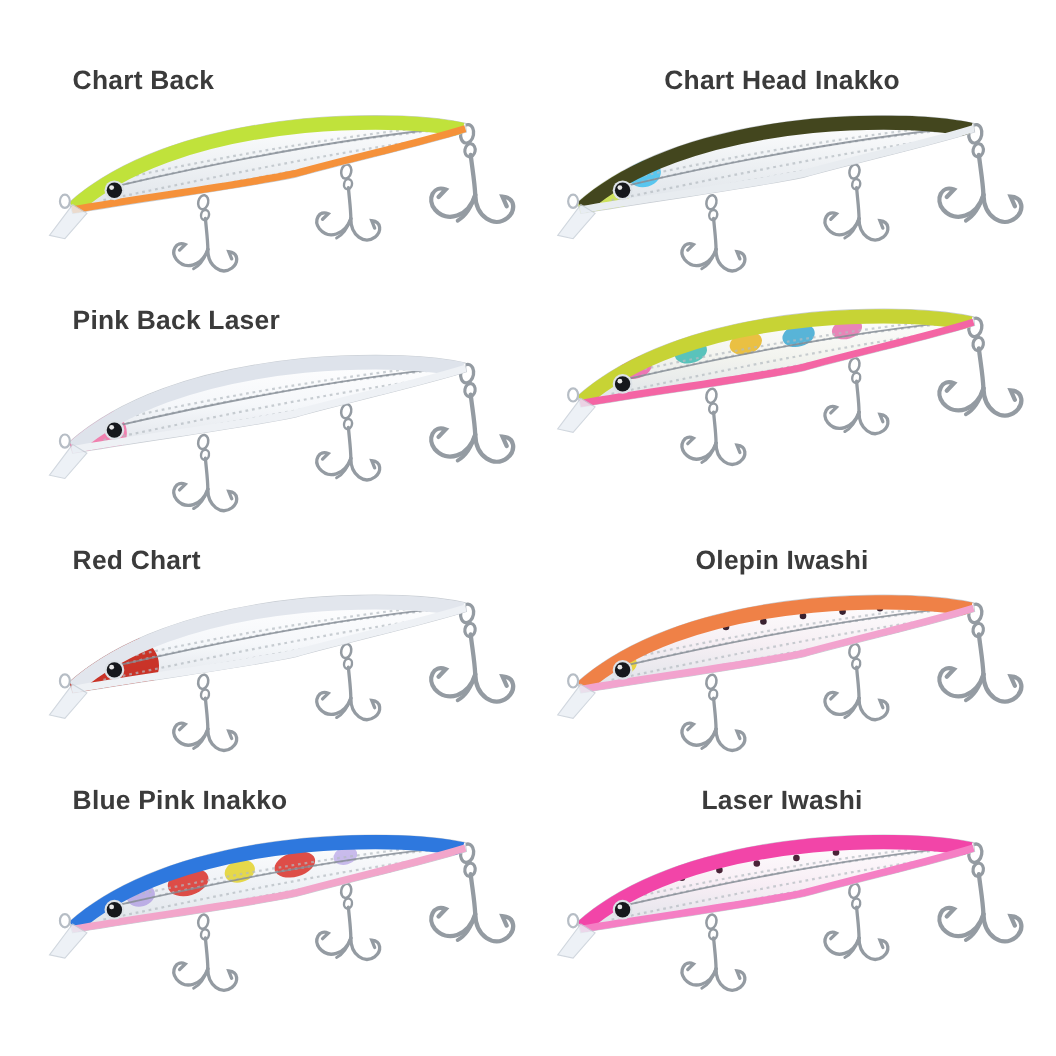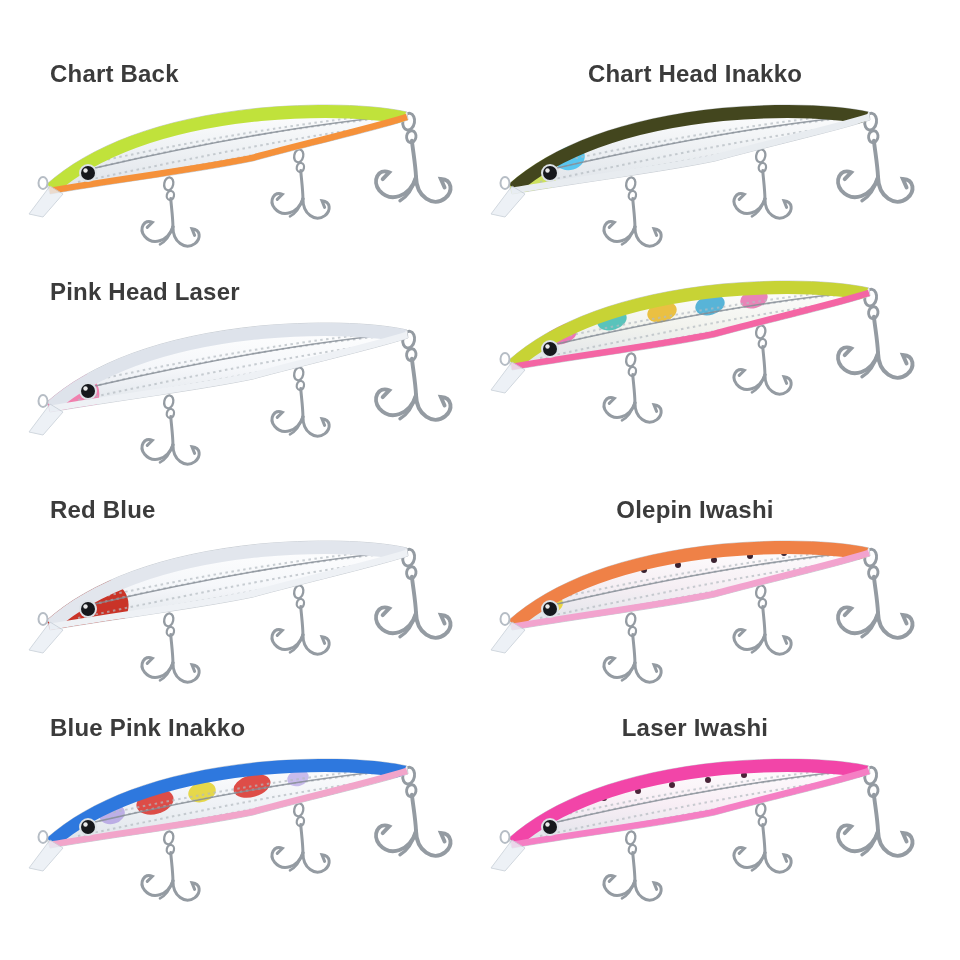--- a/index.html
+++ b/index.html
@@ -8,20 +8,21 @@
     background:var(--page-bg,#ffffff);
     font-family:"Liberation Sans",sans-serif;
     overflow:hidden;
     position:relative;
   }
   .grid{
     position:absolute;top:54px;left:0;width:908px;
     display:grid;
     grid-template-columns:480px 480px;
     grid-auto-rows:218px;
+    padding-left:16px;
   }
   .cell{position:relative;}
   .label{
     height:36px;padding-top:6px;line-height:28px;
     font-size:24px;font-weight:700;
     color:var(--label,#3b3b3b);
     letter-spacing:.2px;
     white-space:nowrap;
   }
   .cell.left  .label{padding-left:50px;text-align:left;}
@@ -149,21 +150,21 @@
     <g>
       <circle class="eye-ring" cx="88" cy="77" r="9"></circle>
       <circle class="p-eye" cx="88" cy="77" r="7"></circle>
       <circle cx="85.5" cy="74.5" r="2.2" fill="#ffffff" opacity="0.9"></circle>
     </g>
     <path class="lip" d="M50,90 L29,118 L43,121 L63,98 Z"></path>
     <ellipse class="nosering" cx="43" cy="87" rx="4.5" ry="6"></ellipse>
   </svg>
 </div>
     <div class="cell left">
-  <div class="label">Pink Head Laser</div>
+  <div class="label">Pink Back Laser</div>
   <svg class="lure-svg" viewBox="0 0 480 184">
     <defs>
       <clipPath id="bc2">
         <path d="M47,88 C90,50 160,22 260,12 C330,6 380,10 407,16 L408,24 C370,36 300,52 253,65 C200,76 120,86 50,98 Z"></path>
       </clipPath>
       <linearGradient id="bg2" x1="0" y1="0" x2="0" y2="1">
         <stop offset="0" stop-color="#ffffff"></stop>
         <stop class="g-body" offset="0.5" stop-color="#f5f7fa"></stop>
         <stop offset="1" stop-color="#dde2e8"></stop>
       </linearGradient>
@@ -266,21 +267,21 @@
     <g>
       <circle class="eye-ring" cx="88" cy="77" r="9"></circle>
       <circle class="p-eye" cx="88" cy="77" r="7"></circle>
       <circle cx="85.5" cy="74.5" r="2.2" fill="#ffffff" opacity="0.9"></circle>
     </g>
     <path class="lip" d="M50,90 L29,118 L43,121 L63,98 Z"></path>
     <ellipse class="nosering" cx="43" cy="87" rx="4.5" ry="6"></ellipse>
   </svg>
 </div>
     <div class="cell left">
-  <div class="label">Red Blue</div>
+  <div class="label">Red Chart</div>
   <svg class="lure-svg" viewBox="0 0 480 184">
     <defs>
       <clipPath id="bc4">
         <path d="M47,88 C90,50 160,22 260,12 C330,6 380,10 407,16 L408,24 C370,36 300,52 253,65 C200,76 120,86 50,98 Z"></path>
       </clipPath>
       <linearGradient id="bg4" x1="0" y1="0" x2="0" y2="1">
         <stop offset="0" stop-color="#ffffff"></stop>
         <stop class="g-body" offset="0.5" stop-color="#f5f7fa"></stop>
         <stop offset="1" stop-color="#dde2e8"></stop>
       </linearGradient>

